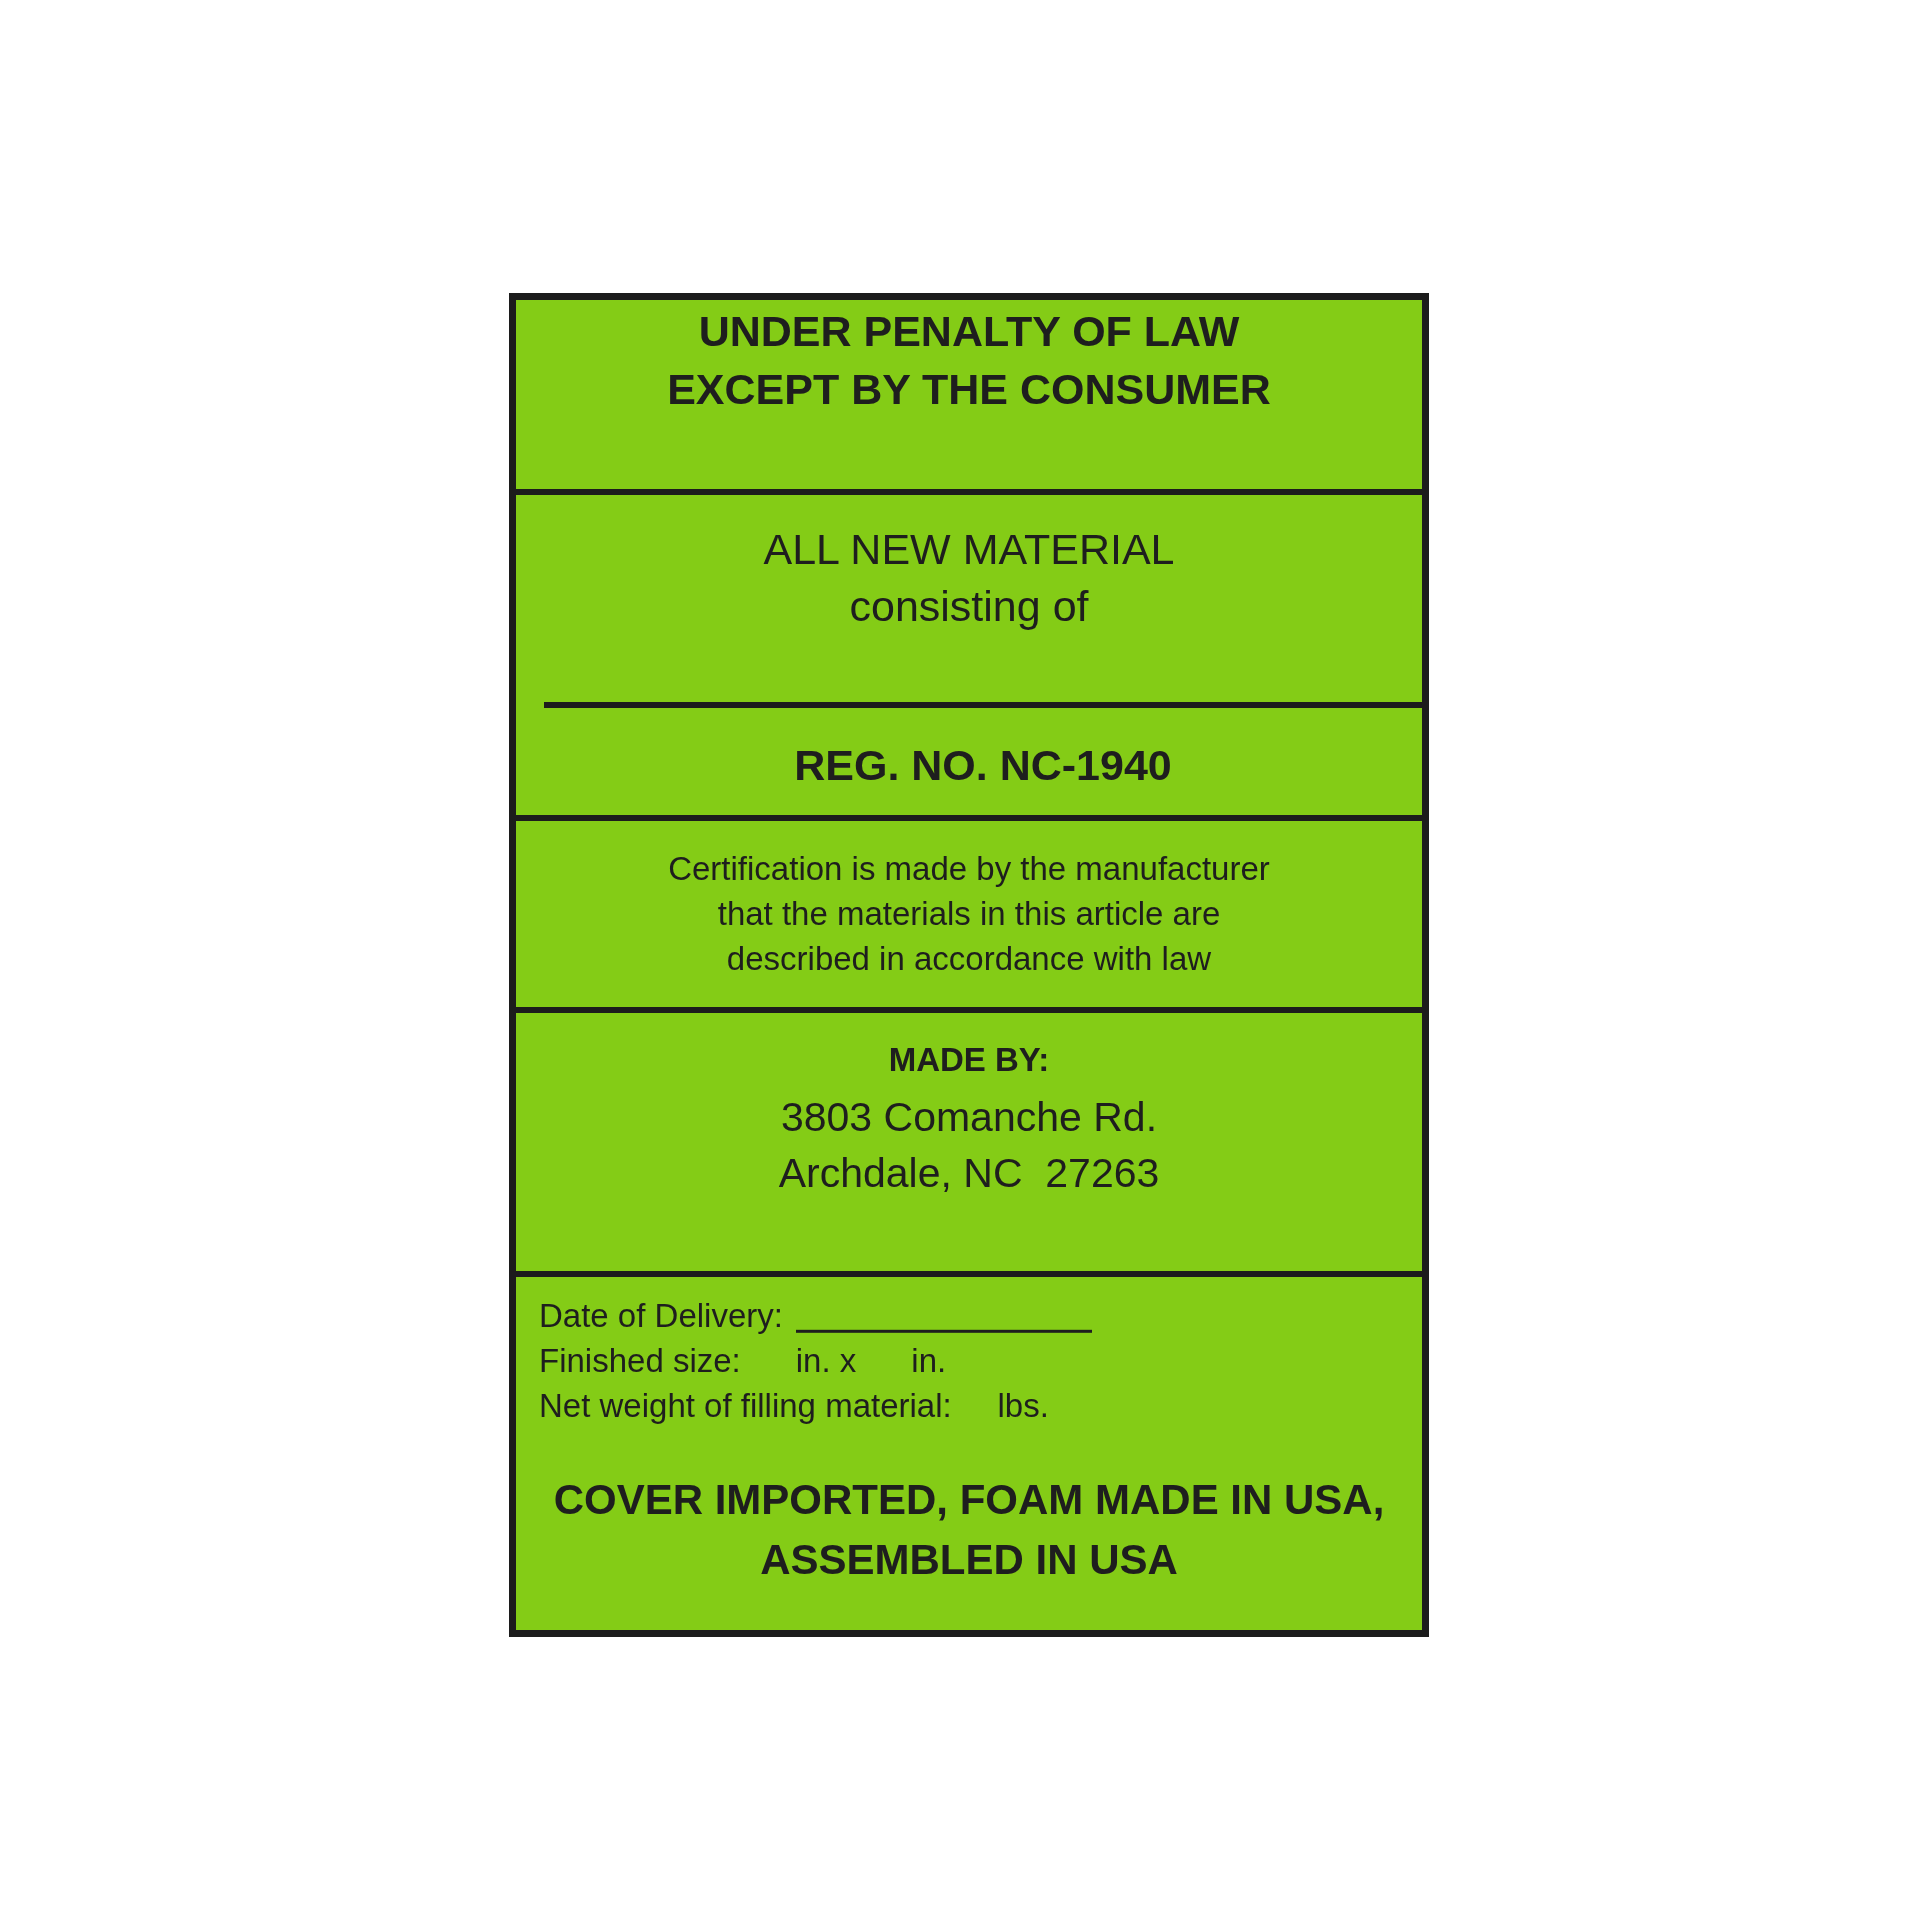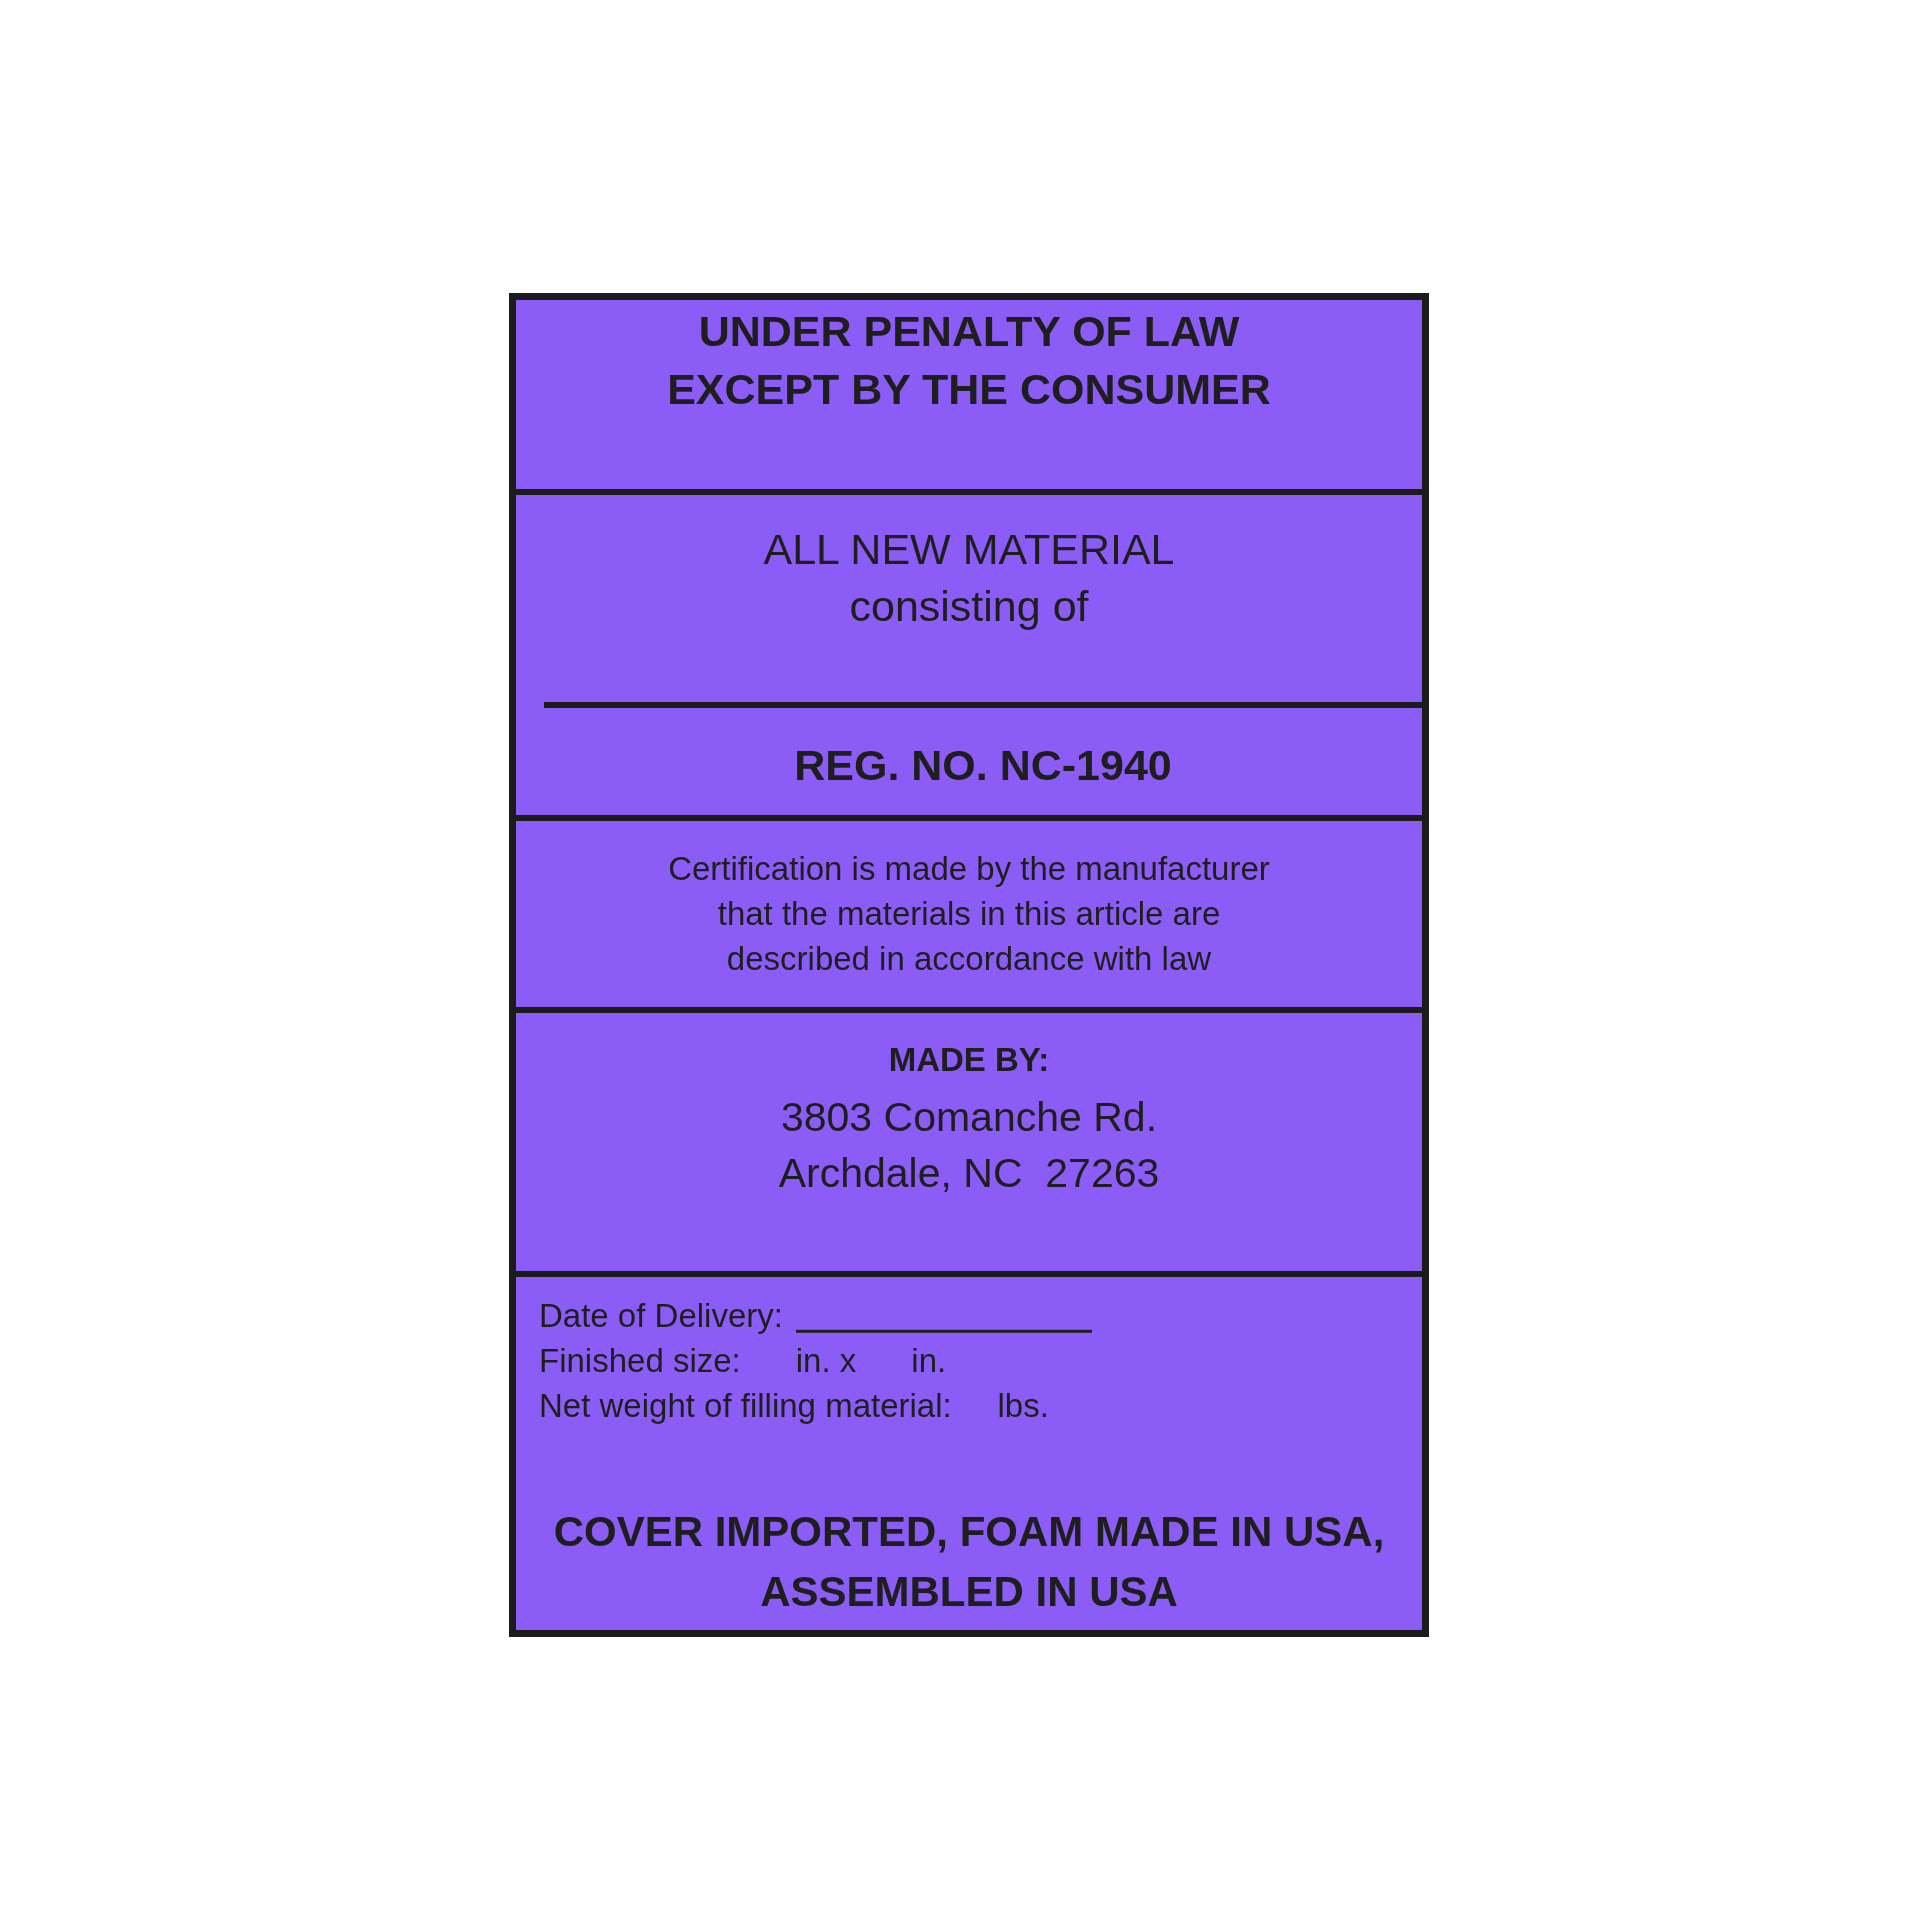--- a/index.html
+++ b/index.html
@@ -17,21 +17,21 @@
     overflow: hidden;
   }
   .tag {
     position: absolute;
     left: 509px;
     top: 293px;
     width: 920px;
     height: 1344px;
     box-sizing: border-box;
     border: 7.7px solid #1c1c1c;
-    background: #8b5cf6;
+    background: #84cc16;
     display: flex;
     flex-direction: column;
   }
   .sec {
     box-sizing: border-box;
     text-align: center;
   }
   .sec + .sec {
     border-top: 6.8px solid #1c1c1c;
   }
@@ -98,21 +98,21 @@
   .blank-line {
     display: inline-block;
     width: 296px;
     height: 29px;
     border-bottom: 3.9px solid #1e1e1e;
     margin-left: 13.5px;
     vertical-align: baseline;
     transform: translateY(5.8px);
   }
   .origin-block {
-    margin-top: 74px;
+    margin-top: 42px;
     text-align: center;
     font-size: 42px;
     line-height: 60px;
     font-weight: bold;
   }
 </style>
 </head>
 <body>
 
 <div class="page">

